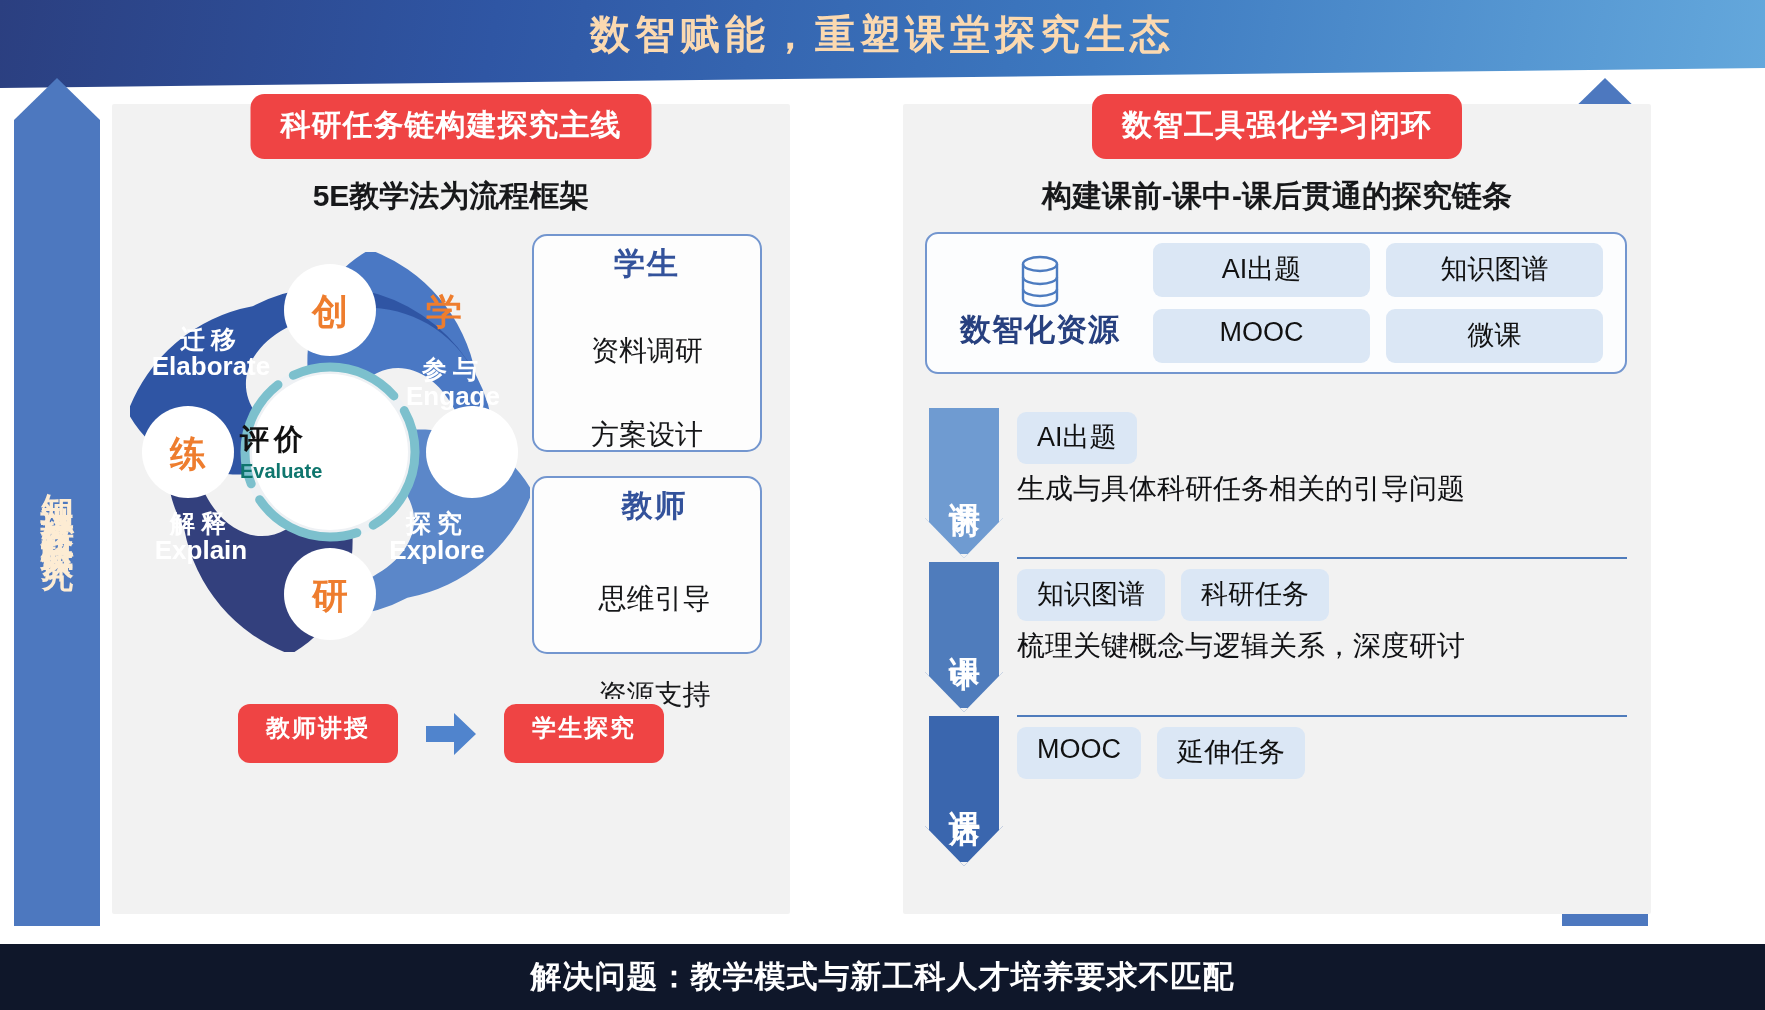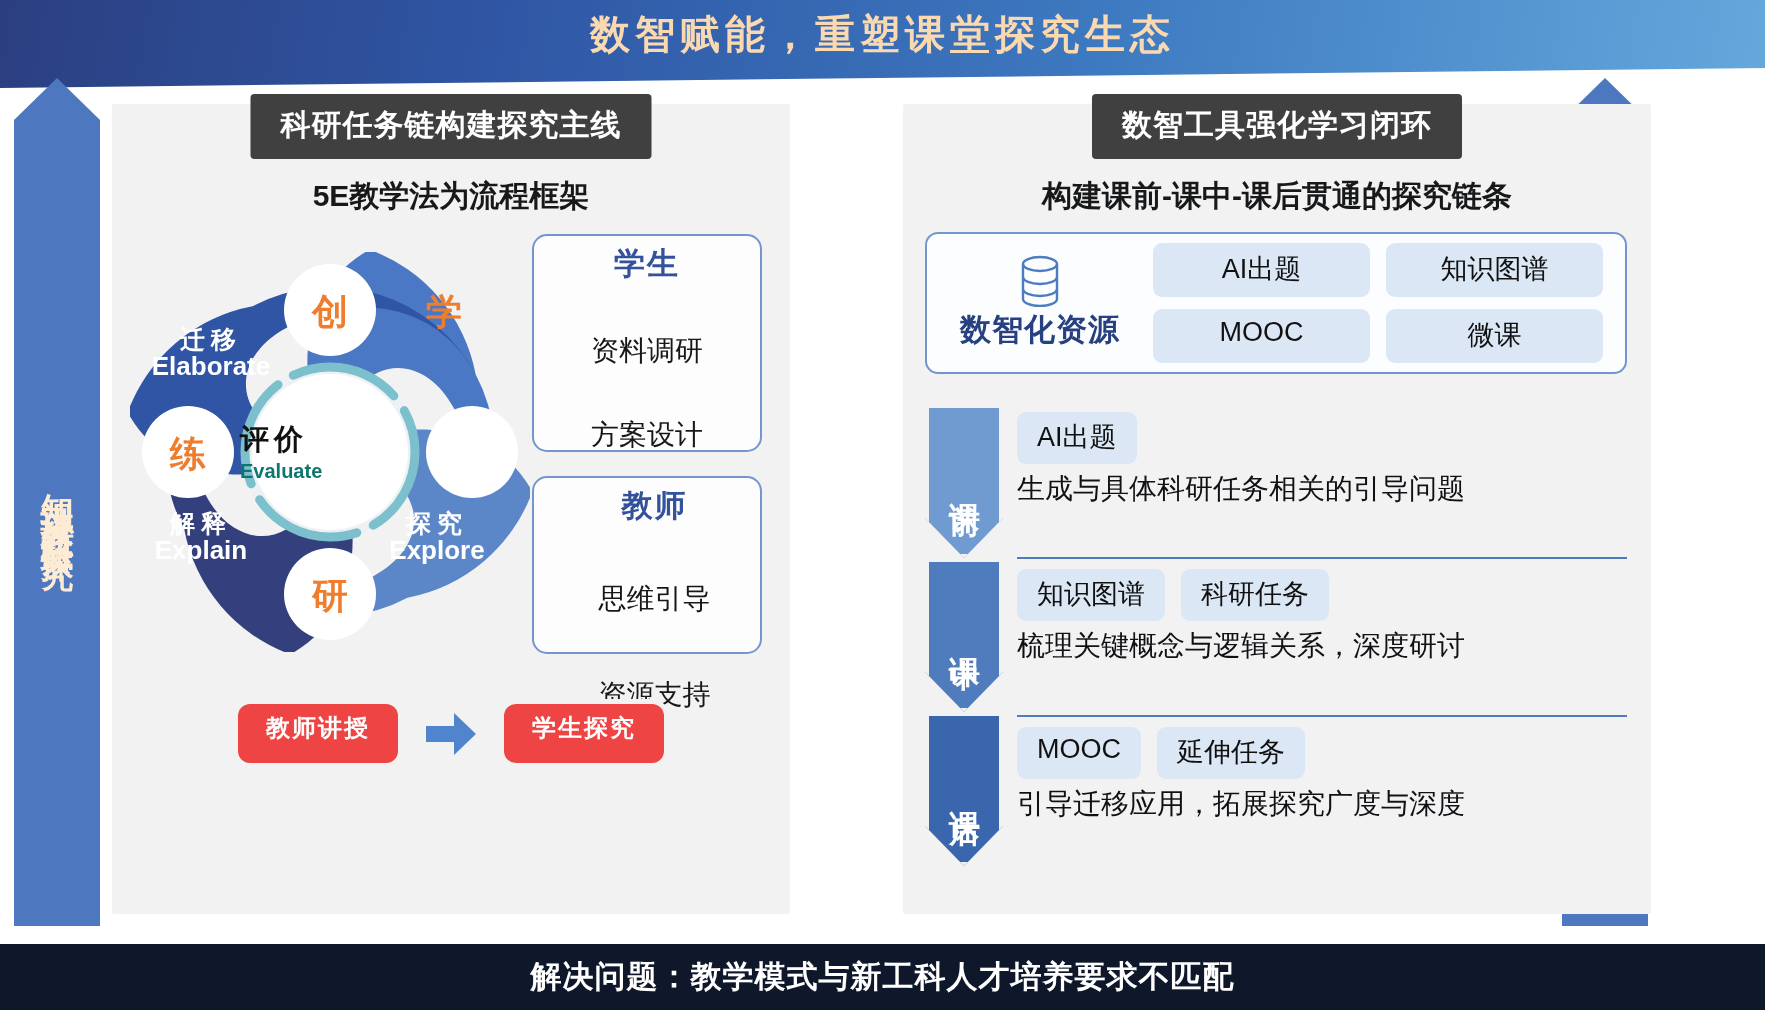--- a/index.html
+++ b/index.html
@@ -43,21 +43,21 @@
   
   .panel {
     position: absolute; top: 104px; height: 810px;
     background: #f2f2f2; border-radius: 2px;
   }
   .panel-left  { left: 112px;  width: 678px; }
   .panel-right { left: 903px;  width: 748px; }
 
   .panel-pill {
     position: absolute; top: -10px; left: 50%; transform: translateX(-50%);
-    background: #404040; border-radius: 4px;
+    background: #ef4444; border-radius: 14px;
     padding: 11px 30px 13px;
     color: #ffffff; font-size: 30px; font-weight: bold; letter-spacing: 1px;
     white-space: nowrap;
   }
   .panel-sub {
     position: absolute; top: 72px; left: 0; width: 100%;
     text-align: center; color: #17181a;
     font-size: 30px; font-weight: bold; letter-spacing: 0px;
     white-space: nowrap;
   }
@@ -185,20 +185,24 @@
         <circle cx="200" cy="58" r="46" fill="#ffffff"></circle>
         <circle cx="342" cy="200" r="46" fill="#ffffff"></circle>
         <circle cx="200" cy="342" r="46" fill="#ffffff"></circle>
         <circle cx="58" cy="200" r="46" fill="#ffffff"></circle>
 
         <circle cx="200" cy="200" r="88" fill="#eef1f4"></circle>
         <circle cx="200" cy="200" r="85" fill="none" stroke="#7cc0cd" stroke-width="9" stroke-dasharray="110 18 110 18" stroke-dashoffset="22" stroke-linecap="round"></circle>
         <circle cx="200" cy="200" r="78" fill="#ffffff"></circle>
       </svg>
 
+      <div class="wheel-label" style="left:248px; top:104px; width:150px;">
+        <div class="wl-cn">参与</div>
+        <div class="wl-en">Engage</div>
+      </div>
       <div class="wheel-label" style="left:232px; top:258px; width:150px;">
         <div class="wl-cn">探究</div>
         <div class="wl-en">Explore</div>
       </div>
       <div class="wheel-label" style="left:-4px; top:258px; width:150px;">
         <div class="wl-cn">解释</div>
         <div class="wl-en">Explain</div>
       </div>
       <div class="wheel-label" style="left:6px; top:74px; width:150px;">
         <div class="wl-cn">迁移</div>
@@ -294,21 +298,20 @@
             <div class="frow-tag">知识图谱</div>
             <div class="frow-tag">科研任务</div>
           </div>
           <div class="frow-desc">梳理关键概念与逻辑关系，深度研讨</div>
         </div>
         <div class="frow">
           <div class="frow-tags">
             <div class="frow-tag">MOOC</div>
             <div class="frow-tag">延伸任务</div>
           </div>
-          <div class="frow-desc">引导迁移应用，拓展探究广度与深度</div>
         </div>
       </div>
     </div>
   </div>
 
   <div class="footer">
     <div class="footer-text">解决问题：教学模式与新工科人才培养要求不匹配</div>
   </div>
 
 </div>

